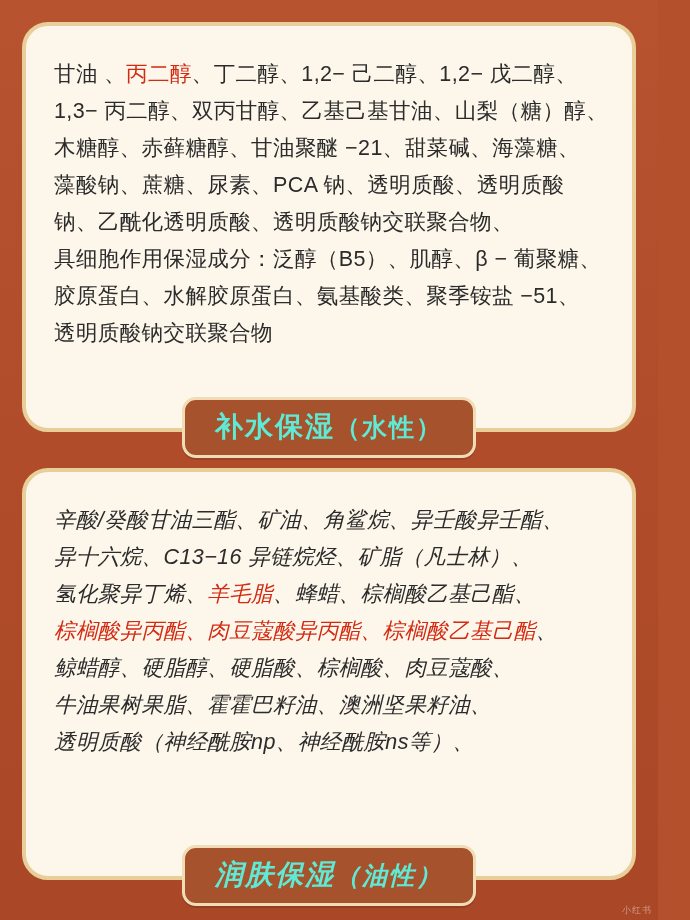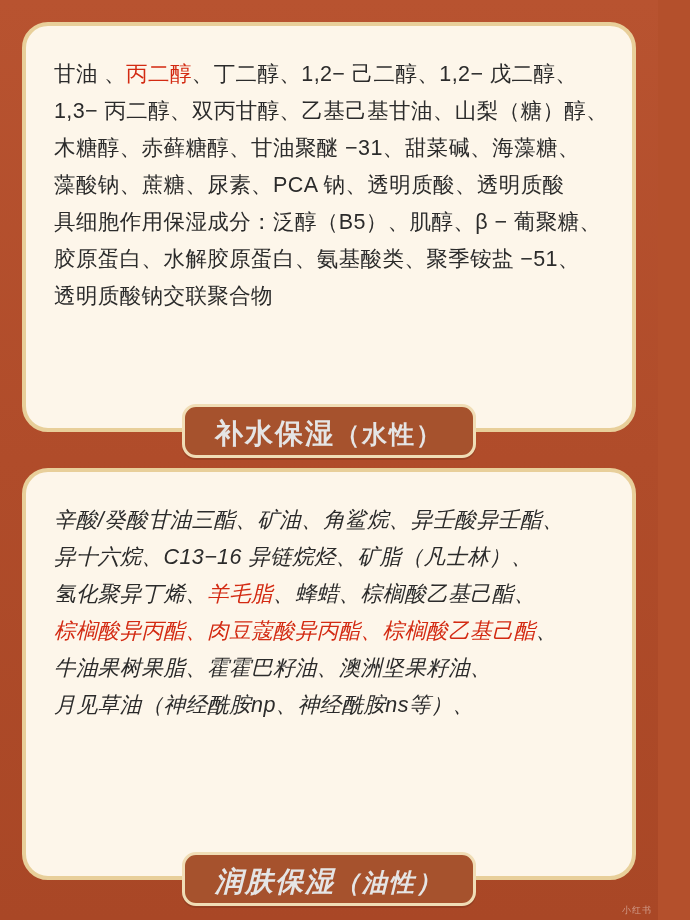--- a/index.html
+++ b/index.html
@@ -56,22 +56,22 @@
     bottom: -30px;
     display: flex;
     justify-content: center;
     pointer-events: none;
   }
   .ribbon {
     position: relative;
     background: #a6522d;
     border: 3px solid #f0ddb6;
     border-radius: 14px;
-    padding: 8px 30px 2px 30px;
-    color: #e5e5e5;
+    padding: 8px 30px 9px 30px;
+    color: #5eead4;
     font-size: 28px;
     font-weight: bold;
     letter-spacing: 2px;
     font-family: "DejaVu Sans", "Liberation Sans", sans-serif;
     box-shadow: 0 2px 0 rgba(0,0,0,0.12);
     white-space: nowrap;
   }
   .ribbon .sub {
     font-size: 25px;
   }
@@ -100,41 +100,43 @@
 </style>
 </head>
 <body>
 
 <div class="page">
 
   <div class="card first">
     <div class="lines" id="lines-water">
         <div><span>甘油 、</span><span class="hl">丙二醇</span><span>、丁二醇、1,2− 己二醇、1,2− 戊二醇、</span></div>
         <div><span>1,3− 丙二醇、双丙甘醇、乙基己基甘油、山梨（糖）醇、</span></div>
-        <div><span>木糖醇、赤藓糖醇、甘油聚醚 −31、甜菜碱、海藻糖、</span></div>
+        <div><span>木糖醇、赤藓糖醇、甘油聚醚 −21、甜菜碱、海藻糖、</span></div>
         <div><span>藻酸钠、蔗糖、尿素、PCA 钠、透明质酸、透明质酸</span></div>
+        <div><span>钠、乙酰化透明质酸、透明质酸钠交联聚合物、</span></div>
         <div><span>具细胞作用保湿成分：泛醇（B5）、肌醇、β − 葡聚糖、</span></div>
         <div><span>胶原蛋白、水解胶原蛋白、氨基酸类、聚季铵盐 −51、</span></div>
         <div><span>透明质酸钠交联聚合物</span></div>
       </div>
     <div class="ribbon-wrap">
       <div class="ribbon">
         <span>补水保湿</span><span class="sub">（水性）</span>
       </div>
     </div>
   </div>
 
   <div class="card second">
     <div class="lines" id="lines-oil">
         <div><span>辛酸/癸酸甘油三酯、矿油、角鲨烷、异壬酸异壬酯、</span></div>
         <div><span>异十六烷、C13−16 异链烷烃、矿脂（凡士林）、</span></div>
         <div><span>氢化聚异丁烯、</span><span class="hl">羊毛脂</span><span>、蜂蜡、棕榈酸乙基己酯、</span></div>
         <div><span class="hl">棕榈酸异丙酯、肉豆蔻酸异丙酯、棕榈酸乙基己酯</span><span>、</span></div>
+        <div><span>鲸蜡醇、硬脂醇、硬脂酸、棕榈酸、肉豆蔻酸、</span></div>
         <div><span>牛油果树果脂、霍霍巴籽油、澳洲坚果籽油、</span></div>
-        <div><span>月见草油（神经酰胺np、神经酰胺ns等）、</span></div>
+        <div><span>透明质酸（神经酰胺np、神经酰胺ns等）、</span></div>
       </div>
     <div class="ribbon-wrap">
       <div class="ribbon">
         <span>润肤保湿</span><span class="sub">（油性）</span>
       </div>
     </div>
   </div>
 
   <div class="watermark">小红书</div>
 </div>

